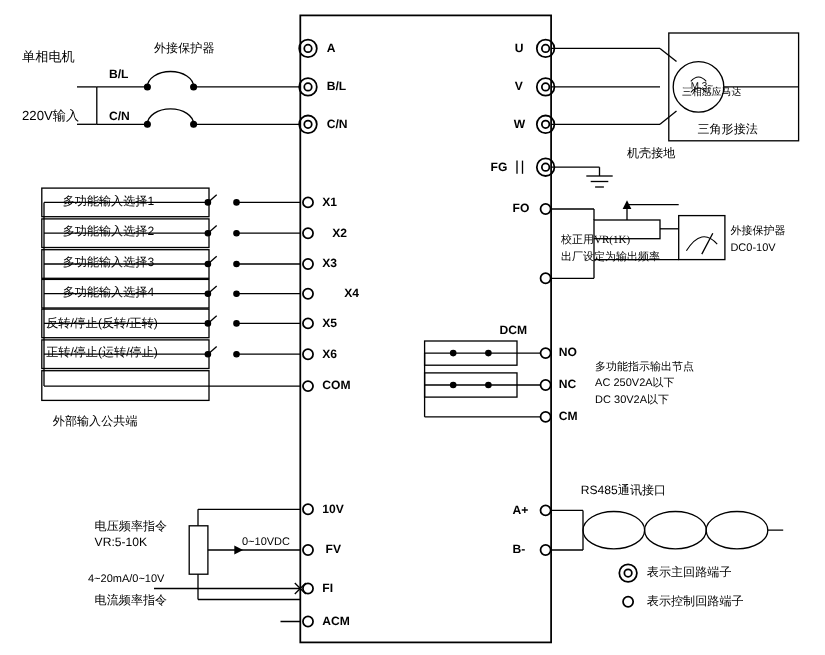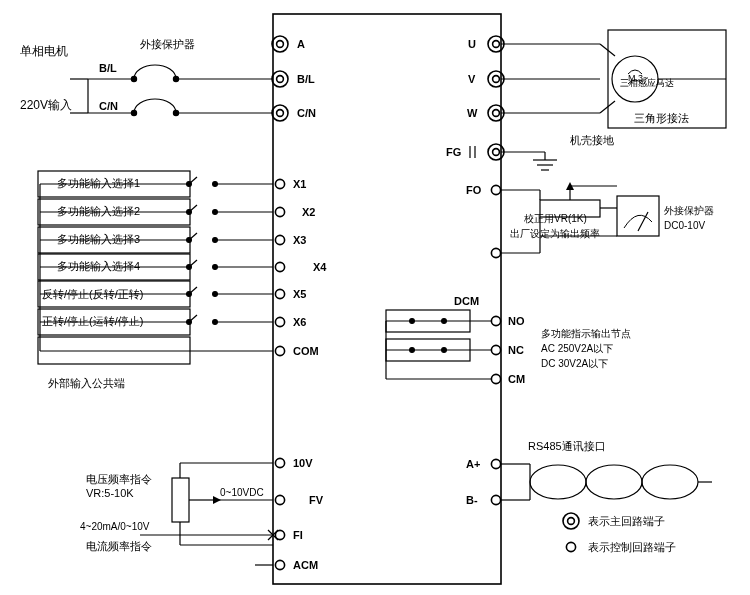--- a/index.html
+++ b/index.html
@@ -233,21 +233,21 @@
 <div class="term" style="left:297px;top:73px;">B/L</div>
 <div class="term" style="left:297px;top:107px;">C/N</div>
 <div class="term" style="left:293px;top:178px;">X1</div>
 <div class="term" style="left:302px;top:206px;text-align:center;">X2</div>
 <div class="term" style="left:293px;top:234px;">X3</div>
 <div class="term" style="left:293px;top:261px;margin-left:20px;">X4</div>
 <div class="term" style="left:293px;top:288px;">X5</div>
 <div class="term" style="left:293px;top:316px;">X6</div>
 <div class="term" style="left:293px;top:345px;">COM</div>
 <div class="term" style="left:293px;top:457px;">10V</div>
-<div class="term" style="left:309px;top:494px;">FV</div>
+<div class="term" style="left:296px;top:494px;">FV</div>
 <div class="term" style="left:293px;top:529px;">FI</div>
 <div class="term" style="left:293px;top:559px;">ACM</div>
 
 <div class="term" style="left:468px;top:38px;">U</div>
 <div class="term" style="left:468px;top:73px;">V</div>
 <div class="term" style="left:467px;top:107px;">W</div>
 <div class="term" style="left:446px;top:146px;">FG</div>
 <div class="term" style="left:466px;top:184px;">FO</div>
 <div class="term" style="left:454px;top:247px;margin-top:48px;">DCM</div>
 <div class="term" style="left:508px;top:315px;text-align:center;">NO</div>
@@ -270,21 +270,21 @@
 <div class="lbl" style="left:48px;top:343px;margin-top:34px;">外部输入公共端</div>
 <div class="lbl" style="left:86px;top:473px;">电压频率指令</div>
 <div class="lbl" style="left:86px;top:487px;">VR:5-10K</div>
 <div class="lbl sm" style="left:220px;top:487px;">0~10VDC</div>
 <div class="lbl sm" style="left:80px;top:521px;">4~20mA/0~10V</div>
 <div class="lbl" style="left:86px;top:540px;">电流频率指令</div>
 
 <div class="lbl xs" style="left:620px;top:37px;margin-top:40px;">三相感应马达</div>
 <div class="lbl" style="left:634px;top:112px;">三角形接法</div>
 <div class="lbl" style="left:570px;top:134px;">机壳接地</div>
-<div class="lbl sm" style="left:524px;top:213px;">校正用VR(1K)</div>
+<div class="lbl sm" style="left:510px;top:213px;font-family:Liberation Serif, serif;">校正用VR(1K)</div>
 <div class="lbl sm" style="left:510px;top:228px;">出厂设定为输出频率</div>
 <div class="lbl sm" style="left:664px;top:205px;">外接保护器</div>
 <div class="lbl sm" style="left:664px;top:220px;">DC0-10V</div>
 <div class="lbl sm" style="left:541px;top:328px;">多功能指示输出节点</div>
 <div class="lbl sm" style="left:541px;top:343px;">AC 250V2A以下</div>
 <div class="lbl sm" style="left:541px;top:358px;">DC 30V2A以下</div>
 <div class="lbl" style="left:528px;top:440px;">RS485通讯接口</div>
 
 <div class="lbl xs" style="left:628px;top:72px;text-align:center;">M 3~</div>
 

